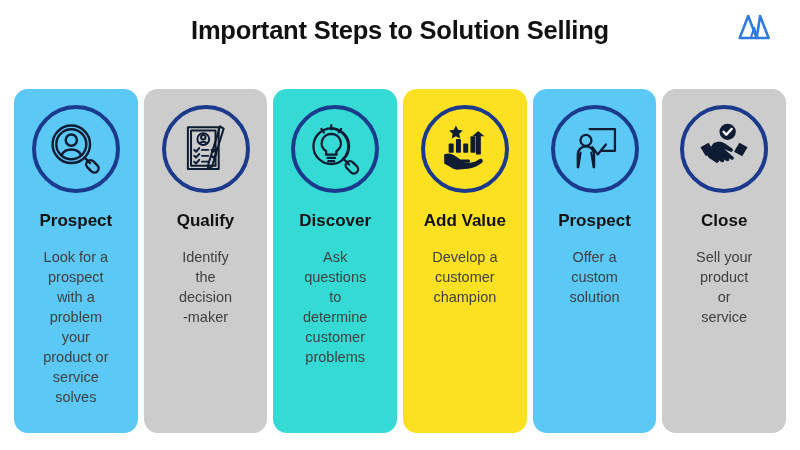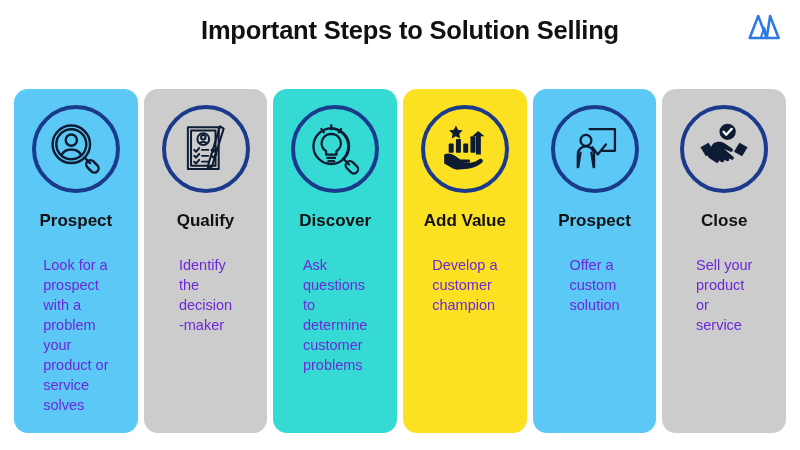--- a/index.html
+++ b/index.html
@@ -17,21 +17,21 @@
   .page {
     position: relative;
     width: 800px;
     height: 450px;
     box-sizing: border-box;
   }
 
   
   .header {
     position: absolute;
-    left: 10px;
+    left: 0;
     top: 0;
     width: 784px;
     height: 78px;
   }
   .page-title {
     position: absolute;
     left: 0;
     top: 16px;
     width: 800px;
     text-align: center;
@@ -91,24 +91,24 @@
   .card-heading {
     margin-top: 18px;
     font-size: 17px;
     font-weight: bold;
     color: #111111;
     text-align: center;
     line-height: 1.15;
     white-space: nowrap;
   }
   .card-body {
-    margin-top: 24px;
+    margin-top: 16px;
     font-size: 14.5px;
-    color: #6d28d9;
-    text-align: left;
+    color: #404040;
+    text-align: center;
     line-height: 1.38;
     padding: 0 8px;
     box-sizing: border-box;
     white-space: pre-line;
   }
 </style>
 </head>
 <body>
 
 <div class="page">

